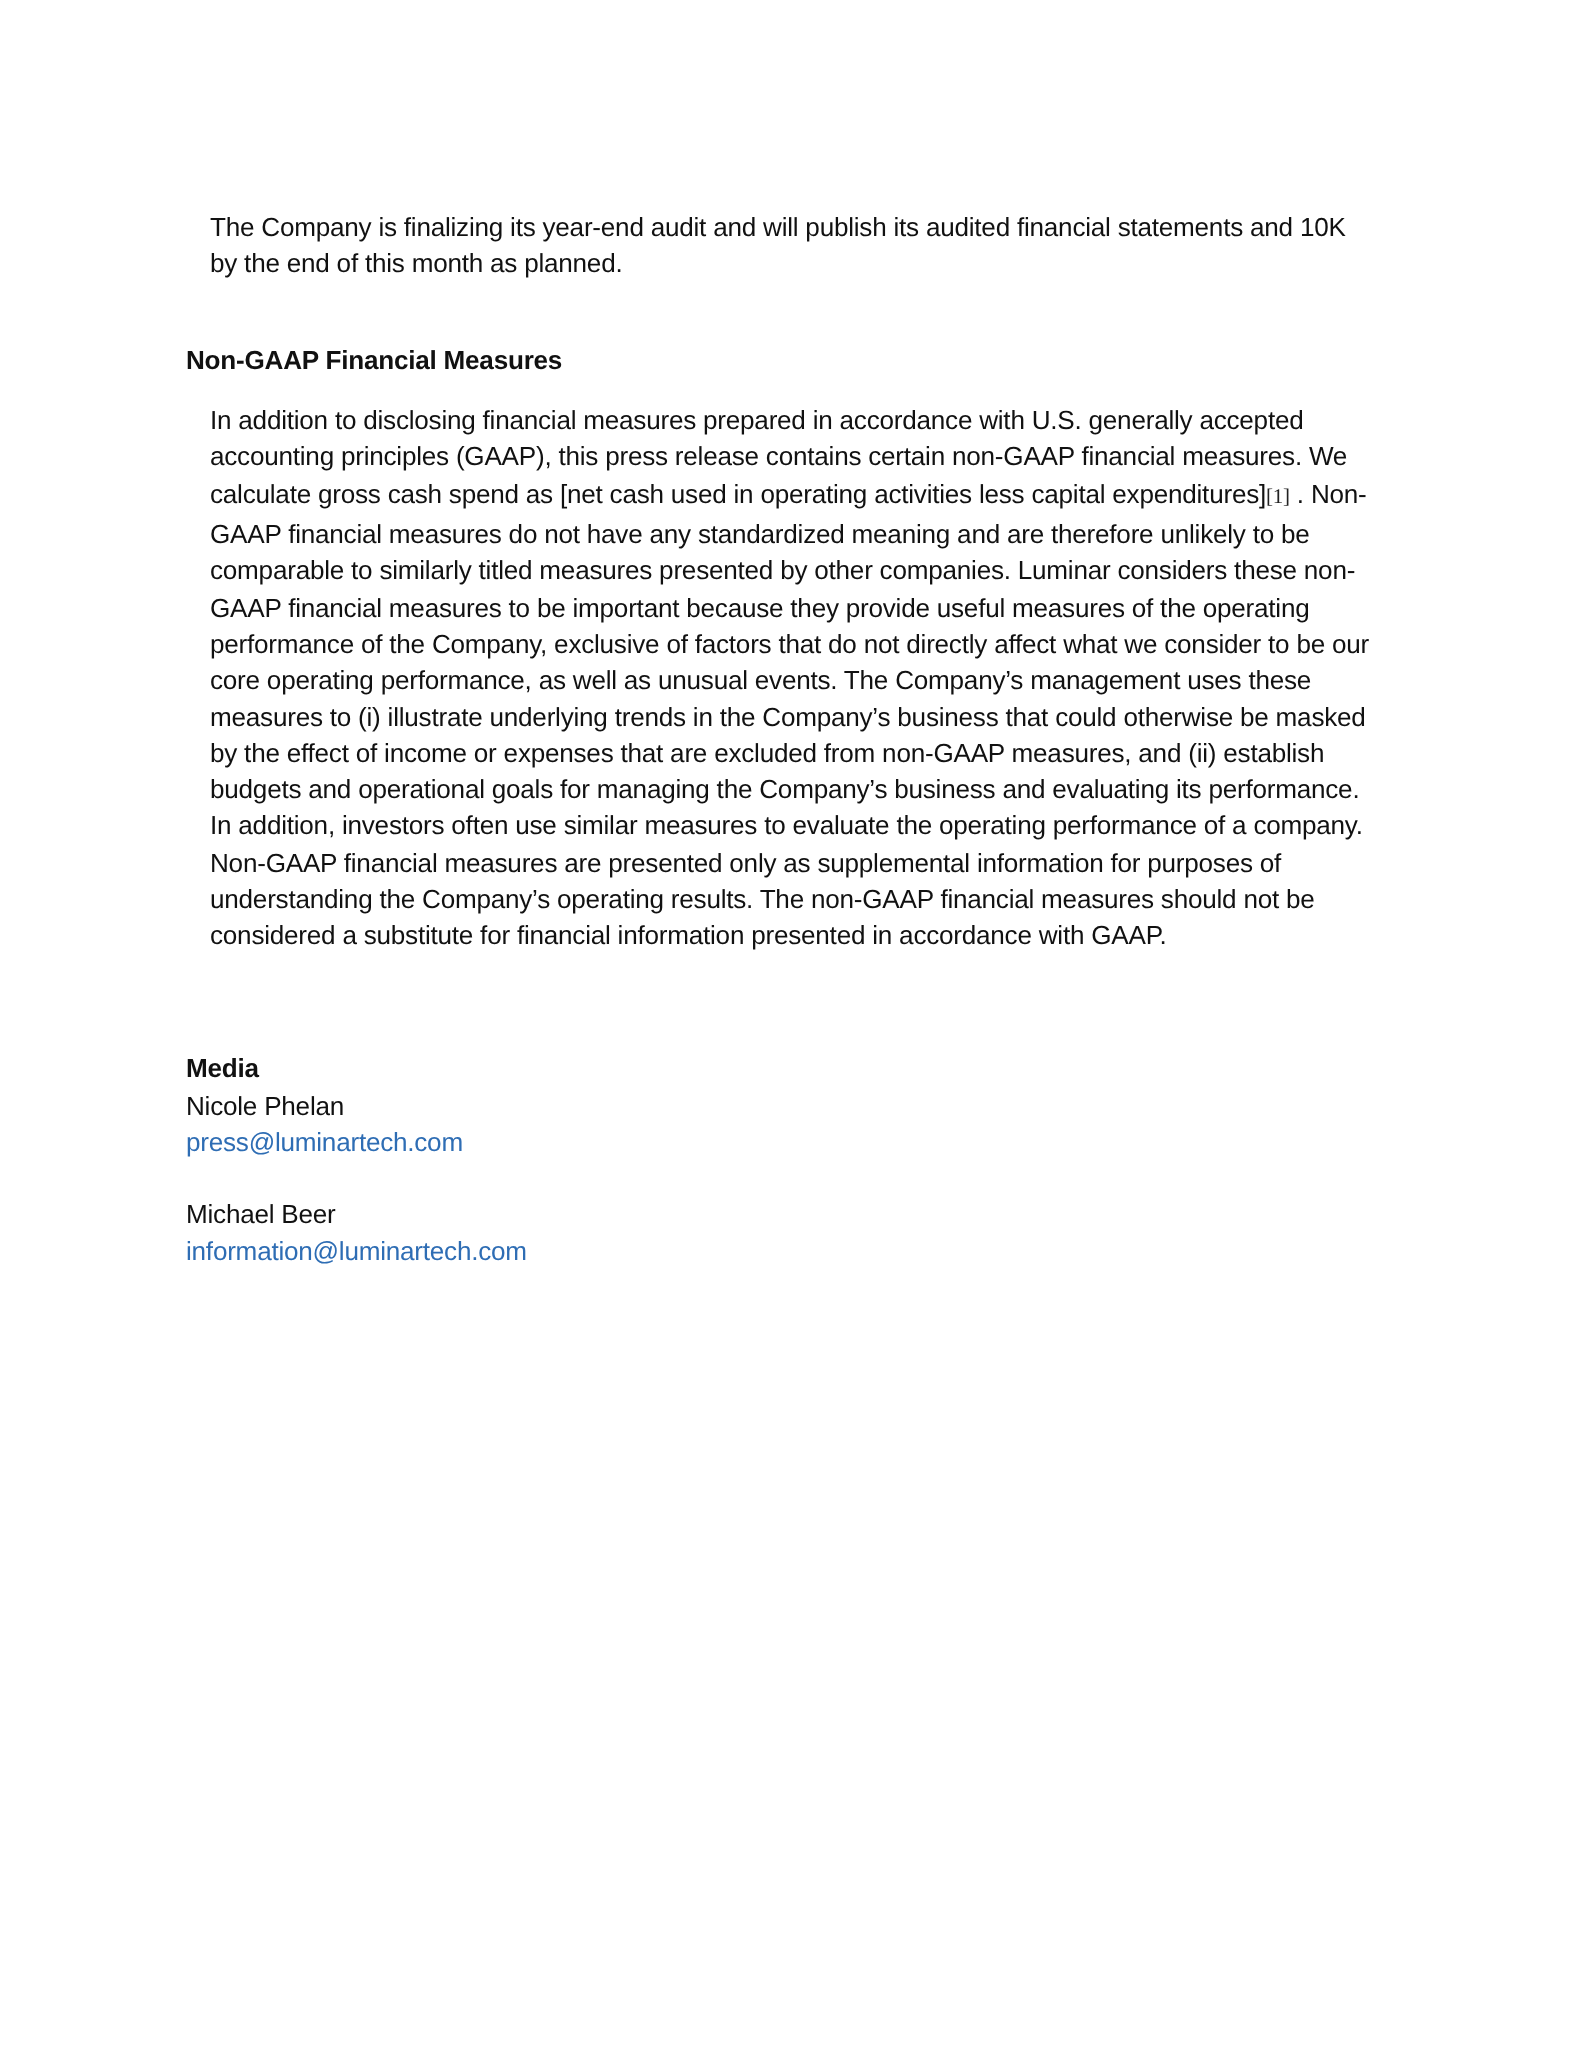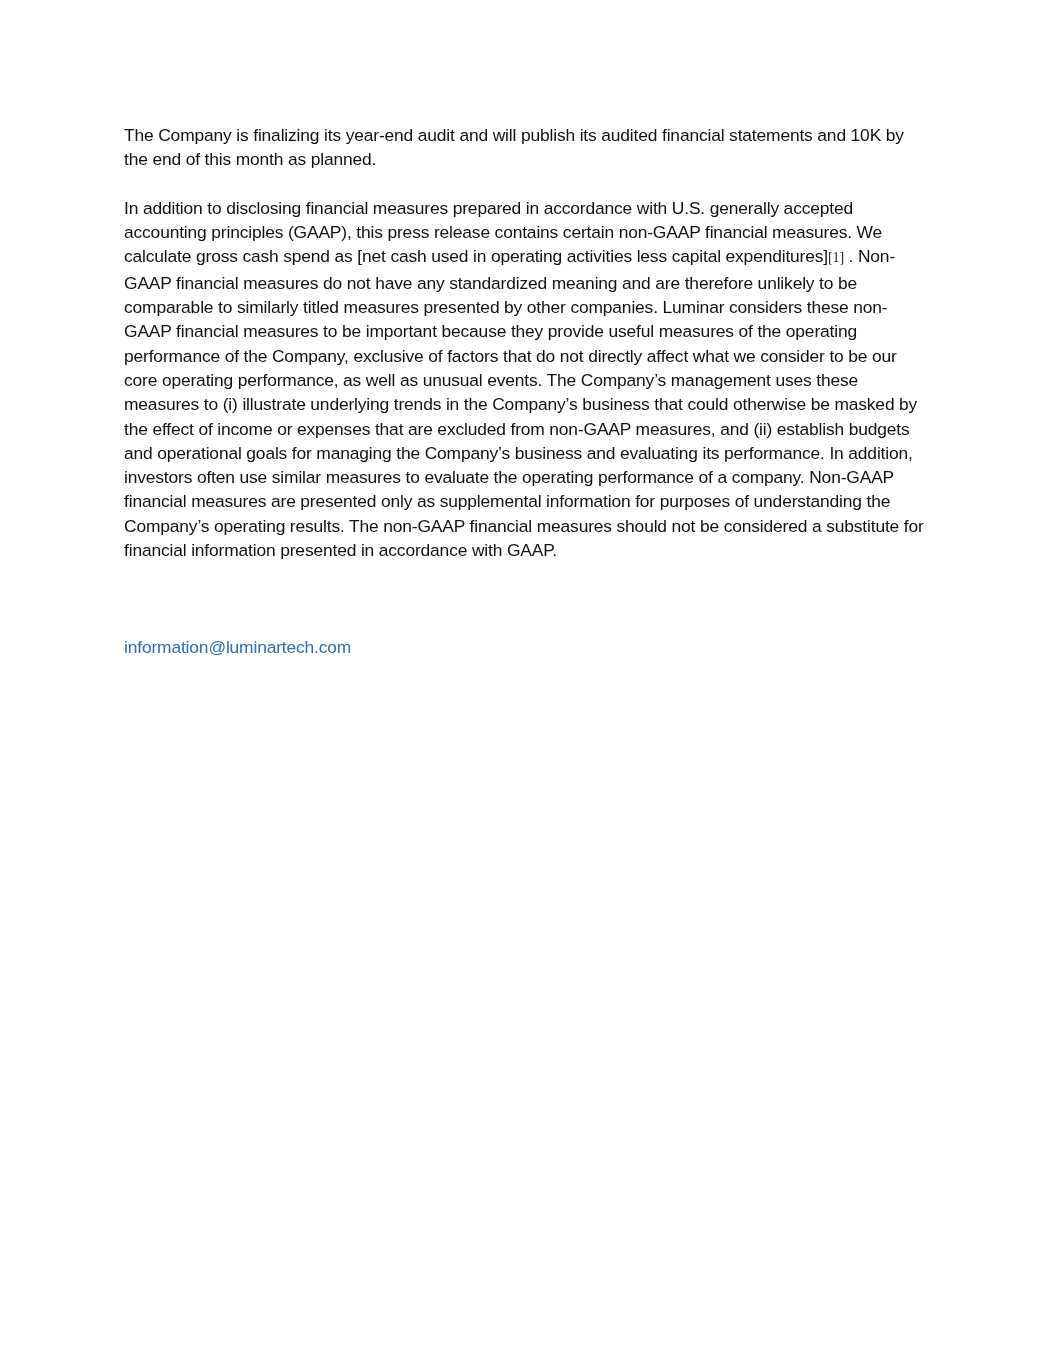--- a/index.html
+++ b/index.html
@@ -18,21 +18,21 @@
       left: 124px;
       top: 123px;
       width: 808px;
       font-family: "Liberation Sans", "DejaVu Sans", sans-serif;
       font-size: 17.4px;
       line-height: 24.3px;
       color: #111111;
       letter-spacing: -0.15px;
     }
     .para {
-      margin: 0;
+      margin: 16px;
     }
     .gap {
       height: 24.3px;
     }
     .heading {
       font-weight: bold;
       margin: 0;
     }
     .footnote-ref {
       font-family: "Liberation Serif", "DejaVu Serif", serif;
@@ -53,30 +53,37 @@
 </head>
 <body>
 
 <div class="page">
 
   <p class="para">The Company is finalizing its year-end audit and will publish its audited financial statements and 10K by the end of this month as planned.</p>
 
   <div class="gap"></div>
 
   <section>
+    <p class="heading">Non-GAAP Financial Measures</p>
     <p class="para"><span>In addition to disclosing financial measures prepared in accordance with U.S. generally accepted accounting principles (GAAP), this press release contains certain non-GAAP financial measures. We calculate gross cash spend as [net cash used in operating activities less capital expenditures]</span><span class="footnote-ref">[1]</span><span> .  Non-GAAP financial measures do not have any standardized meaning and are therefore unlikely to be comparable to similarly titled measures presented by other companies. Luminar considers these non-GAAP financial measures to be important because they provide useful measures of the operating performance of the Company, exclusive of factors that do not directly affect what we consider to be our core operating performance, as well as unusual events. The Company’s management uses these measures to (i) illustrate underlying trends in the Company’s business that could otherwise be masked by the effect of income or expenses that are excluded from non-GAAP measures, and (ii) establish budgets and operational goals for managing the Company’s business and evaluating its performance. In addition, investors often use similar measures to evaluate the operating performance of a company. Non-GAAP financial measures are presented only as supplemental information for purposes of understanding the Company’s operating results. The non-GAAP financial measures should not be considered a substitute for financial information presented in accordance with GAAP.</span></p>
   </section>
 
   <div class="gap"></div>
 
   <section>
 
     <div class="gap"></div>
 
+    <div>
+      <p class="heading">Media</p>
+      <p class="contact-name">Nicole Phelan</p>
+      <a class="contact-email">press@luminartech.com</a>
+    </div>
 
     <div class="gap"></div>
 
     <div>
+      <p class="contact-name">Michael Beer</p>
       <a class="contact-email">information@luminartech.com</a>
     </div>
   </section>
 
 </div>
 
 </body></html>

